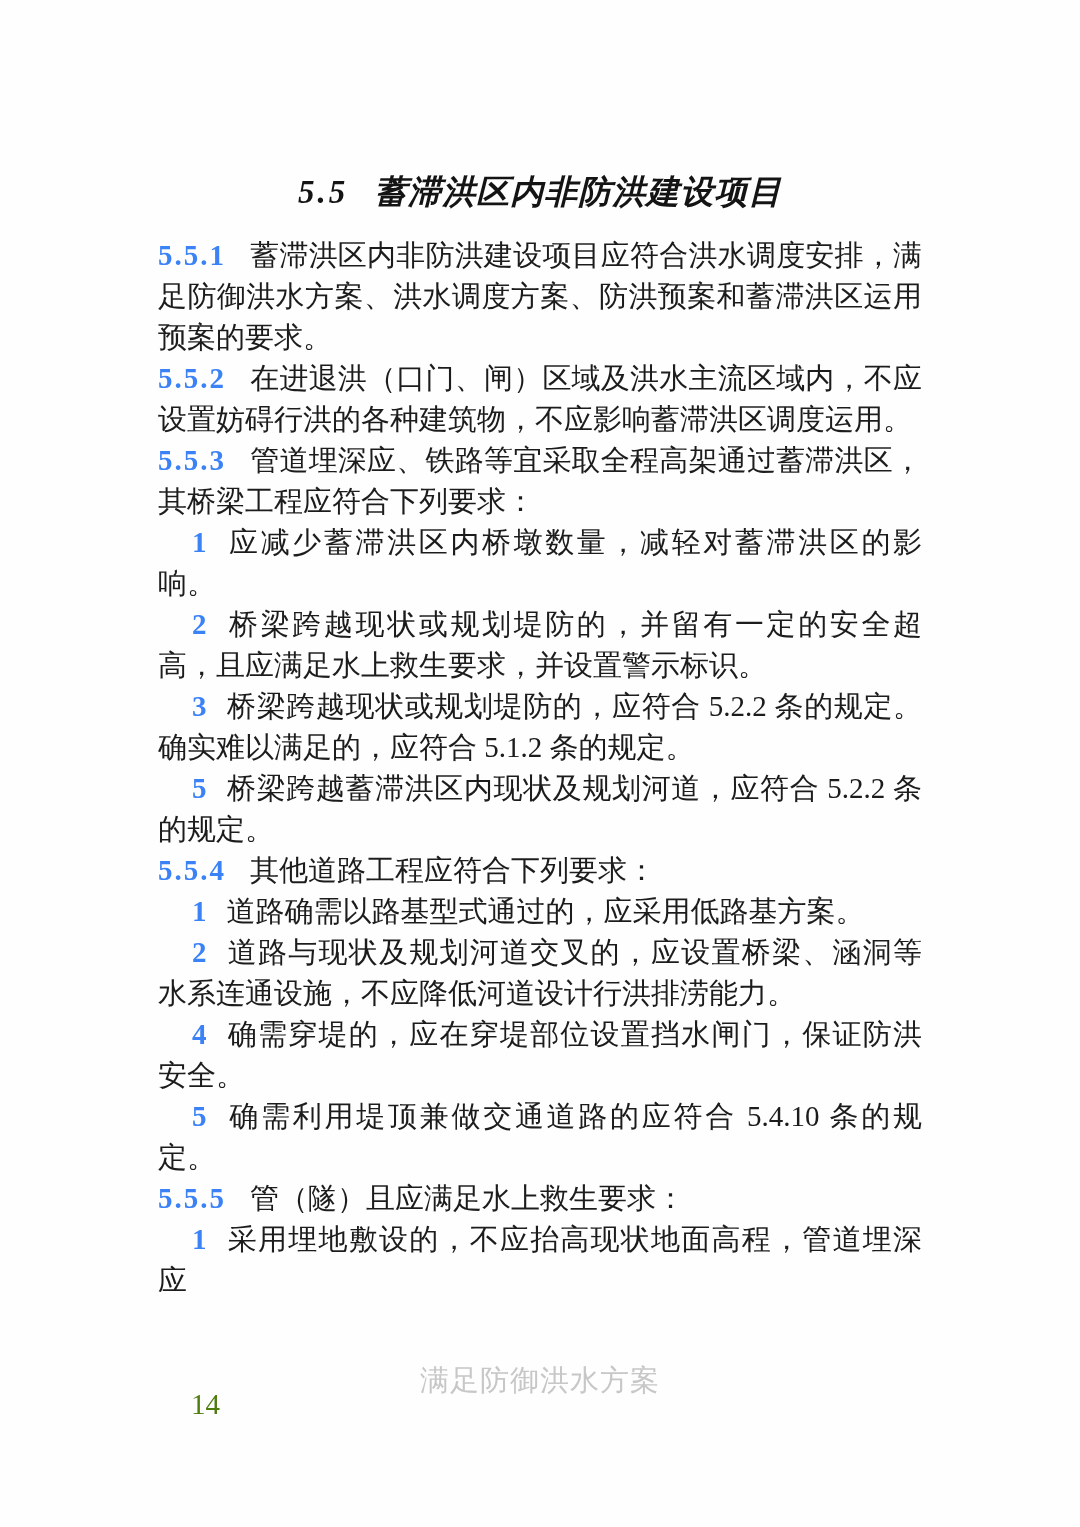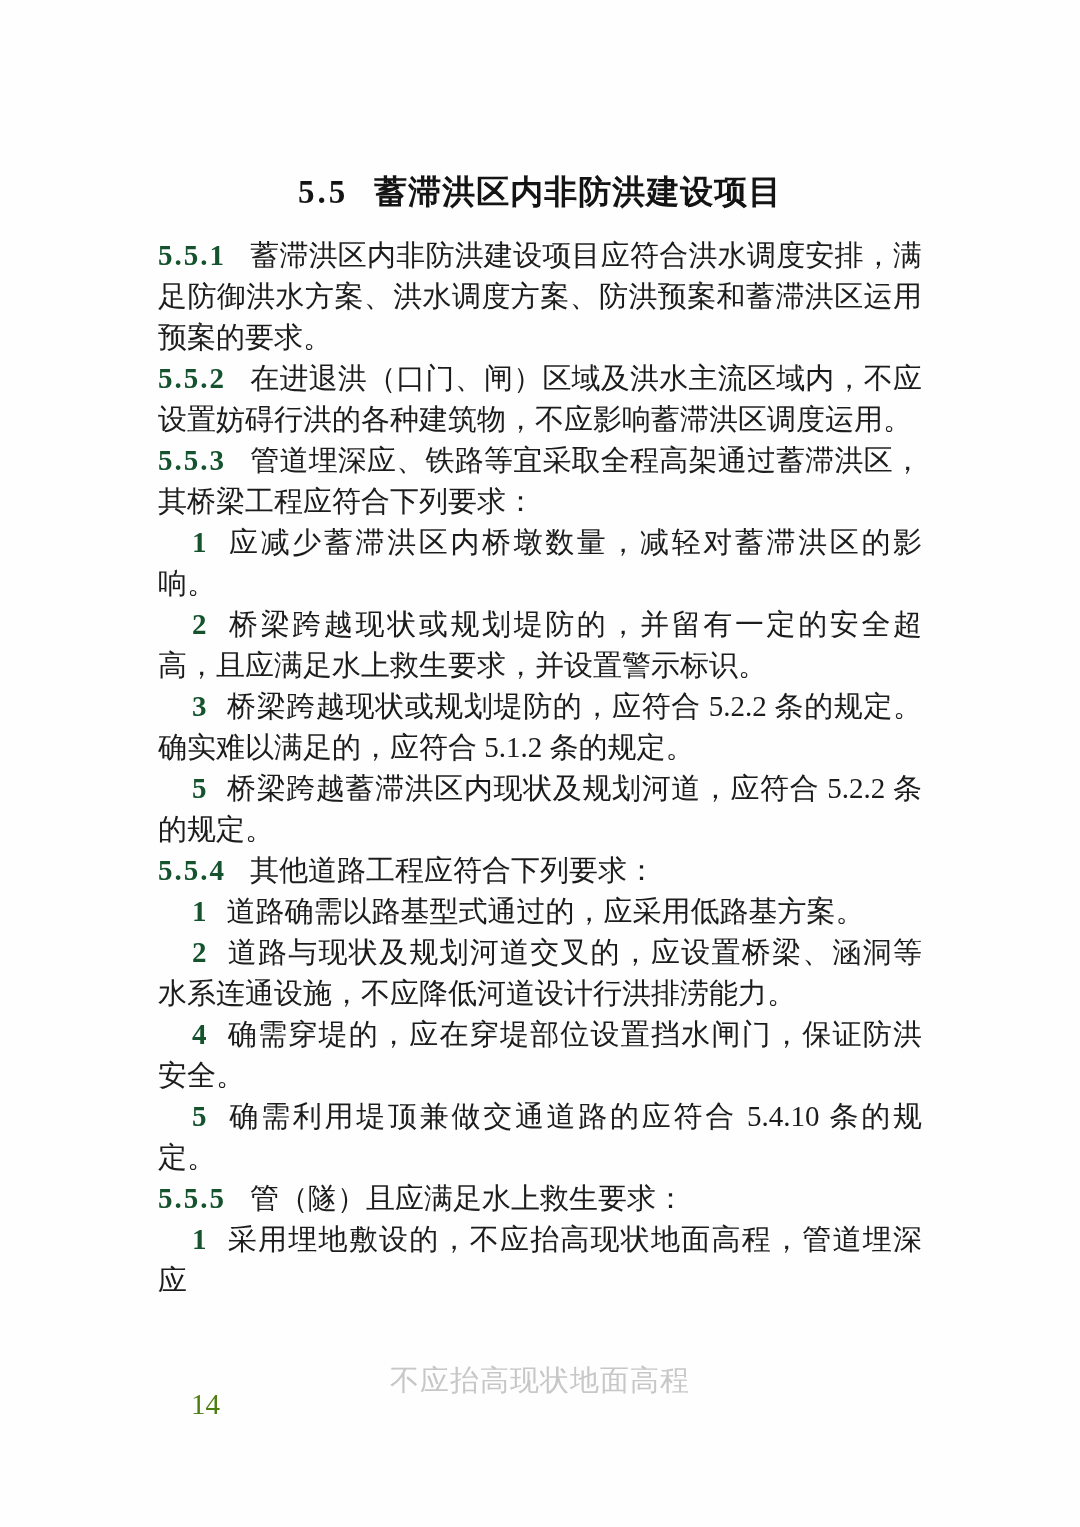--- a/index.html
+++ b/index.html
@@ -23,41 +23,42 @@
     width: 764px;
   }
   .doc-title {
     margin: 0 0 21px 0;
     text-align: center;
     font-size: 33px;
     line-height: 44px;
     font-weight: 700;
     color: #141414;
     letter-spacing: 1px;
+    font-style: italic;
   }
   .doc-title .title-number {
     letter-spacing: 3px;
     margin-right: 26px;
   }
   .doc-body p {
     margin: 0;
     font-size: 29px;
     line-height: 41px;
     text-align: justify;
     text-justify: inter-ideograph;
     font-weight: 400;
   }
   .doc-body p.item {
     text-indent: 34px;
   }
   .doc-body b.clause-label {
     font-weight: 700;
     letter-spacing: 2px;
     margin-right: 24px;
-    color: #14532d;
+    color: #3b82f6;
   }
   .doc-body p.item b.clause-label {
     letter-spacing: 0;
     margin-right: 20px;
   }
   .watermark {
     position: absolute;
     left: 0;
     top: 1366px;
     width: 1080px;
@@ -95,15 +96,15 @@
         <p class="item"><b class="clause-label">5</b><span>桥梁跨越蓄滞洪区内现状及规划河道，应符合 5.2.2 条的规定。</span></p>
         <p class="section"><b class="clause-label">5.5.4</b><span>其他道路工程应符合下列要求：</span></p>
         <p class="item"><b class="clause-label">1</b><span>道路确需以路基型式通过的，应采用低路基方案。</span></p>
         <p class="item"><b class="clause-label">2</b><span>道路与现状及规划河道交叉的，应设置桥梁、涵洞等水系连通设施，不应降低河道设计行洪排涝能力。</span></p>
         <p class="item"><b class="clause-label">4</b><span>确需穿堤的，应在穿堤部位设置挡水闸门，保证防洪安全。</span></p>
         <p class="item"><b class="clause-label">5</b><span>确需利用堤顶兼做交通道路的应符合 5.4.10 条的规定。</span></p>
         <p class="section"><b class="clause-label">5.5.5</b><span>管（隧）且应满足水上救生要求：</span></p>
         <p class="item"><b class="clause-label">1</b><span>采用埋地敷设的，不应抬高现状地面高程，管道埋深应</span></p>
       </div>
   </div>
-  <div class="watermark">不应抬高现状地面高程</div>
+  <div class="watermark">满足防御洪水方案</div>
   <div class="page-number">14</div>
 </div>
 
 </body></html>

